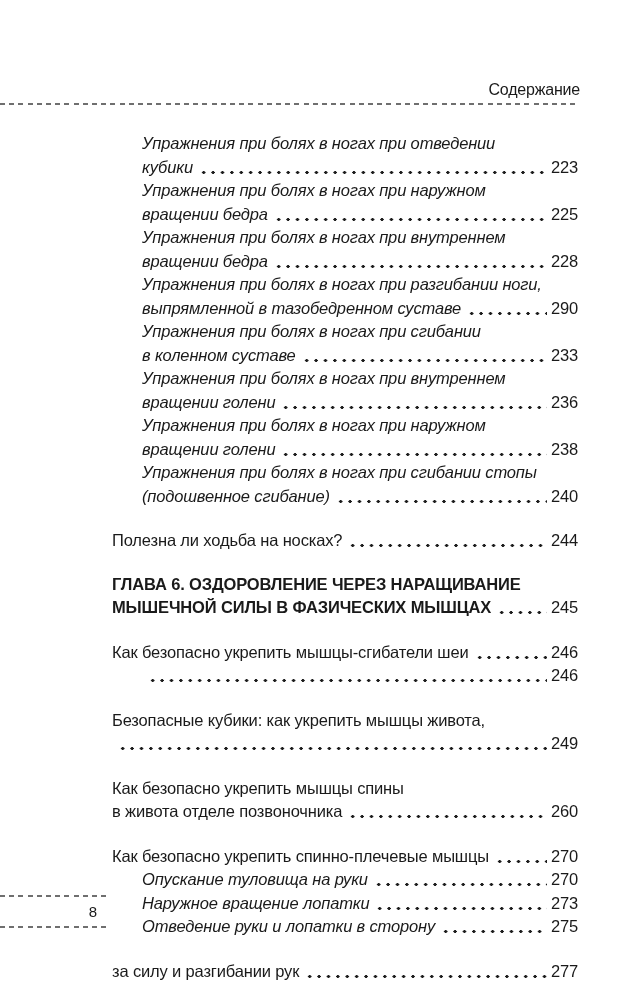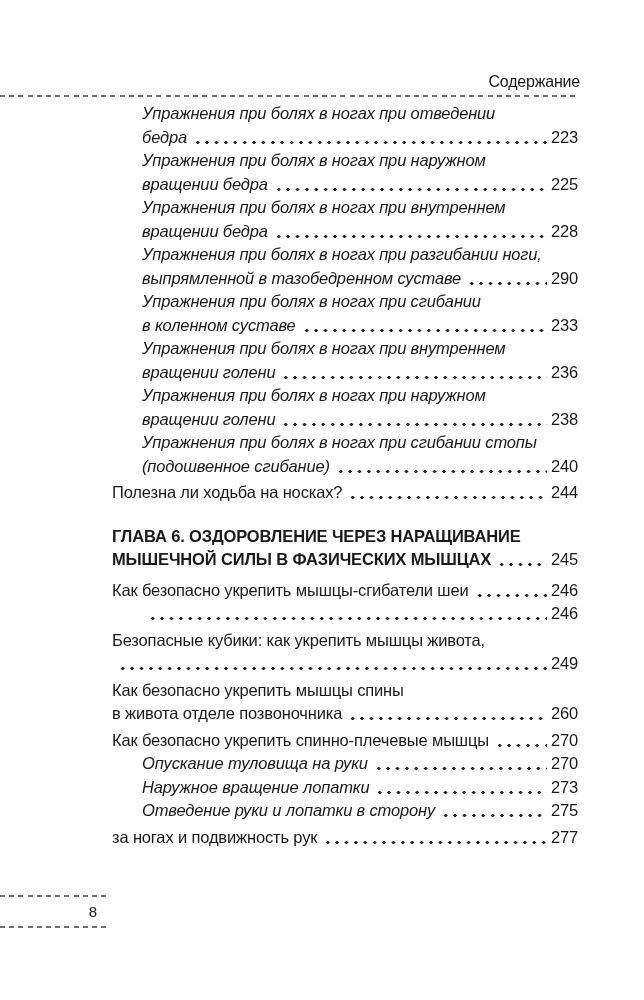--- a/index.html
+++ b/index.html
@@ -7,46 +7,46 @@
   body {
     background: #ffffff;
     font-family: "Liberation Sans", "DejaVu Sans", sans-serif;
     color: #1a1a1a;
     position: relative;
     overflow: hidden;
   }
   .page { position: absolute; inset: 0; background: #ffffff; }
 
   
-  .page-header { position: absolute; top: 0; left: 0; width: 580px; }
+  .page-header { position: absolute; top: 8px; left: 0; width: 580px; }
   .header-title {
     text-align: right;
     padding-top: 72px;
     font-size: 16px;
     line-height: 19px;
     letter-spacing: -0.2px;
   }
   .dashed-rule {
     height: 2px;
     background: repeating-linear-gradient(90deg, #6f6f6f 0 5px, transparent 5px 9.2px);
   }
   .header-rule { margin-top: 4px; }
 
   
   .toc {
     position: absolute;
-    top: 102px;
+    top: 132px;
     left: 0;
     right: 0;
     padding: 0 66px 0 112px;
     font-size: 16.5px;
     line-height: 23.5px;
     letter-spacing: -0.15px;
   }
-  .entry.section { margin-top: 3px; }
+  .entry.section { margin-top: 21px; }
   .entry.sub { padding-left: 30px; font-style: italic; }
   .entry.chapter { margin-top: 20px; margin-bottom: 7px; font-weight: bold; }
   .line { white-space: nowrap; }
   .lastline { display: flex; align-items: baseline; }
   .lastline .text { white-space: nowrap; flex: 0 0 auto; }
   .fill {
     flex: 1 1 14px;
     align-self: flex-end;
     height: 3.2px;
     margin: 0 4px 5px 6px;
@@ -73,21 +73,21 @@
 
   <header class="page-header">
     <div class="header-title">Содержание</div>
     <div class="dashed-rule header-rule"></div>
   </header>
 
   <main class="toc">
       <div class="entry sub">
         <div class="line">Упражнения при болях в ногах при отведении</div>
         <div class="line lastline">
-          <span class="text">бедра</span>
+          <span class="text">кубики</span>
           <span class="fill"></span>
           <span class="pagenum">223</span>
         </div>
       </div>
       <div class="entry sub">
         <div class="line">Упражнения при болях в ногах при наружном</div>
         <div class="line lastline">
           <span class="text">вращении бедра</span>
           <span class="fill"></span>
           <span class="pagenum">225</span>
@@ -207,21 +207,21 @@
       </div>
       <div class="entry sub">
         <div class="line lastline">
           <span class="text">Отведение руки и лопатки в сторону</span>
           <span class="fill"></span>
           <span class="pagenum">275</span>
         </div>
       </div>
       <div class="entry section">
         <div class="line lastline">
-          <span class="text">за ногах и подвижность рук</span>
+          <span class="text">за силу и разгибании рук</span>
           <span class="fill"></span>
           <span class="pagenum">277</span>
         </div>
       </div>
     </main>
 
   <footer class="page-footer">
     <div class="dashed-rule"></div>
     <div class="footer-page-number">8</div>
     <div class="dashed-rule"></div>

